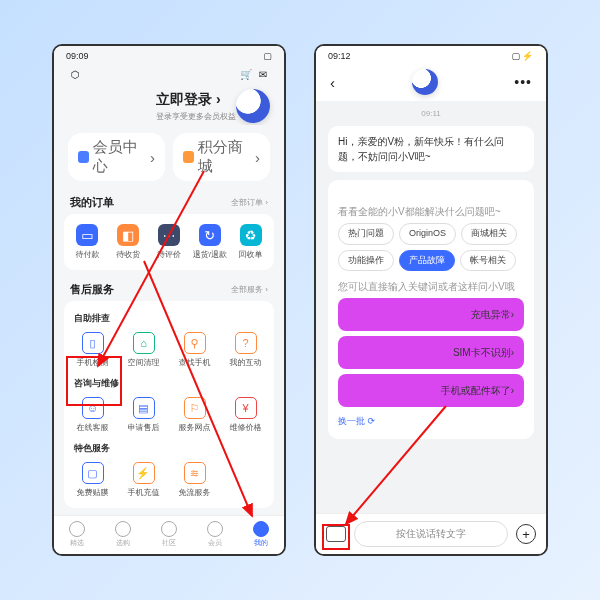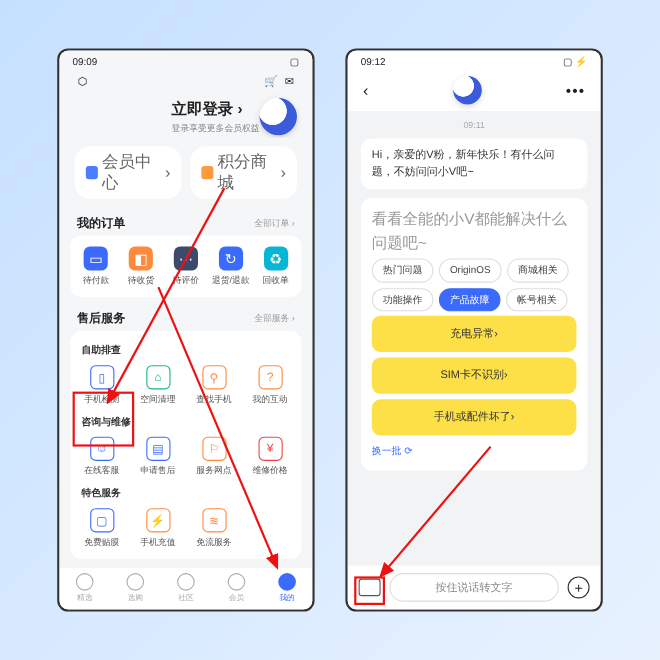--- a/index.html
+++ b/index.html
@@ -34,25 +34,25 @@
 .tb{display:flex;flex-direction:column;align-items:center;gap:1px;font-size:7px;color:#aaa}
 .tb.act{color:#3b6aff}
 .tb .ti{width:16px;height:16px;border-radius:50%;border:1.5px solid currentColor}
 .tb.act .ti{background:#3b6aff;border-color:#3b6aff}
 
 .hdr2{display:flex;align-items:center;justify-content:space-between;padding:6px 14px;background:#fff}
 .hdr2 .avatar{width:26px;height:26px}
 .chat{flex:1;background:#f2f3f5;padding:8px 12px;overflow:hidden;display:flex;flex-direction:column;gap:8px}
 .ts{text-align:center;font-size:8px;color:#aaa}
 .bub{background:#fff;border-radius:10px;padding:8px 10px;font-size:10px;line-height:1.5;color:#333}
-.tiny{font-size:14px;color:#999;margin:1px 0 4px}
+.tiny{font-size:10px;color:#999;margin:16px 0 4px}
 .chips{display:flex;flex-wrap:wrap;gap:5px}
 .chip{border:1px solid #ddd;border-radius:12px;padding:3px 9px;font-size:9px;background:#fff;color:#444}
 .chip.on{background:#3b6aff;color:#fff;border-color:#3b6aff}
-.qrow{background:#fde047;border-radius:8px;padding:9px 10px;font-size:10px;display:flex;justify-content:center;align-items:center;color:#333}
+.qrow{background:#d946ef;border-radius:8px;padding:9px 10px;font-size:10px;display:flex;justify-content:flex-end;align-items:center;color:#333}
 .refresh{font-size:9px;color:#3b6aff;padding:2px 0}
 .hchips{display:flex;gap:10px;padding:6px 10px;background:#fff;font-size:9px;color:#555;border-top:1px solid #eee;overflow:hidden;white-space:nowrap}
 .inprow{display:flex;align-items:center;gap:8px;padding:7px 10px;background:#fff;border-top:1px solid #eee}
 .kb{width:20px;height:16px;border:1.5px solid #555;border-radius:3px;position:relative}
 .inp{flex:1;border:1px solid #ddd;border-radius:14px;padding:5px 0;text-align:center;font-size:10px;color:#888}
 .plus{width:20px;height:20px;border:1.5px solid #333;border-radius:50%;display:flex;align-items:center;justify-content:center;font-size:13px}
 .redbox{position:absolute;border:2px solid #e11;pointer-events:none}
 svg.ar{position:absolute;pointer-events:none;overflow:visible}
 </style>
 </head>
@@ -234,20 +234,21 @@
     <div class="bub">
       <div class="tiny">看看全能的小V都能解决什么问题吧~</div>
       <div class="chips">
         <span class="chip">热门问题</span>
         <span class="chip">OriginOS</span>
         <span class="chip">商城相关</span>
         <span class="chip">功能操作</span>
         <span class="chip on">产品故障</span>
         <span class="chip">帐号相关</span>
       </div>
+      <div class="tiny" style="margin-top:8px">您可以直接输入关键词或者这样问小V哦</div>
       <div style="display:flex;flex-direction:column;gap:5px;margin-top:4px">
         <div class="qrow">
             <span>充电异常</span>
             <span>›</span>
           </div>
         <div class="qrow">
             <span>SIM卡不识别</span>
             <span>›</span>
           </div>
         <div class="qrow">

